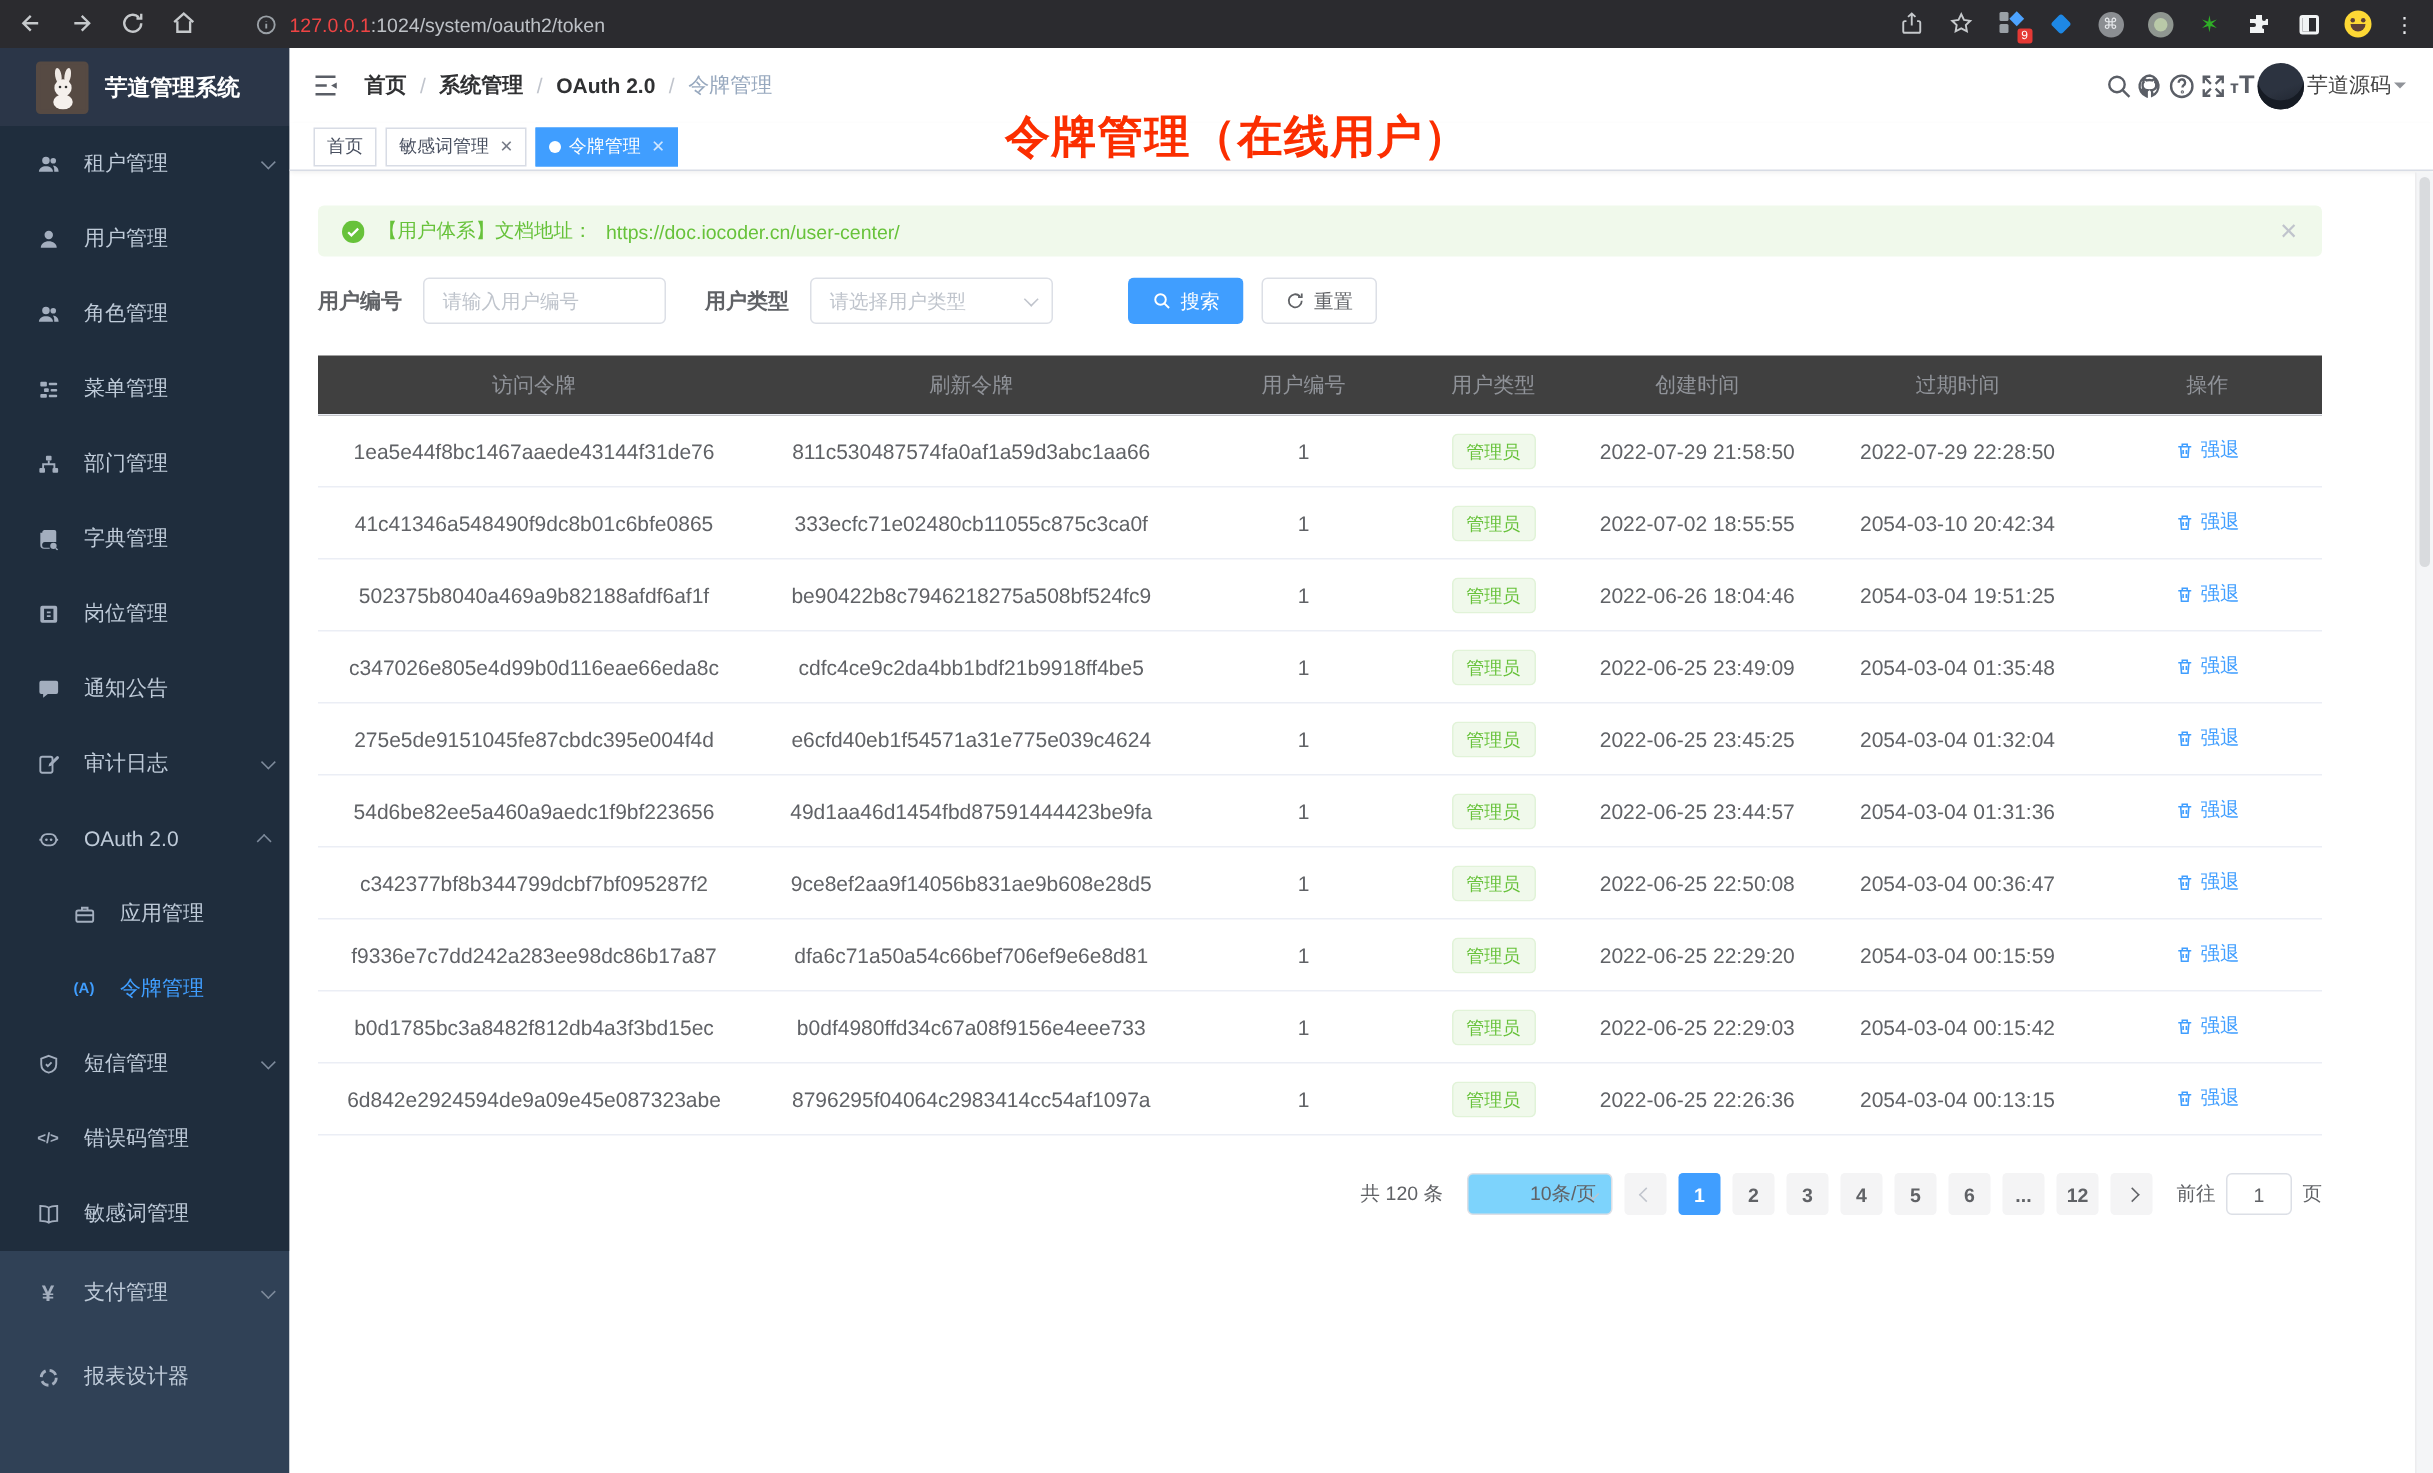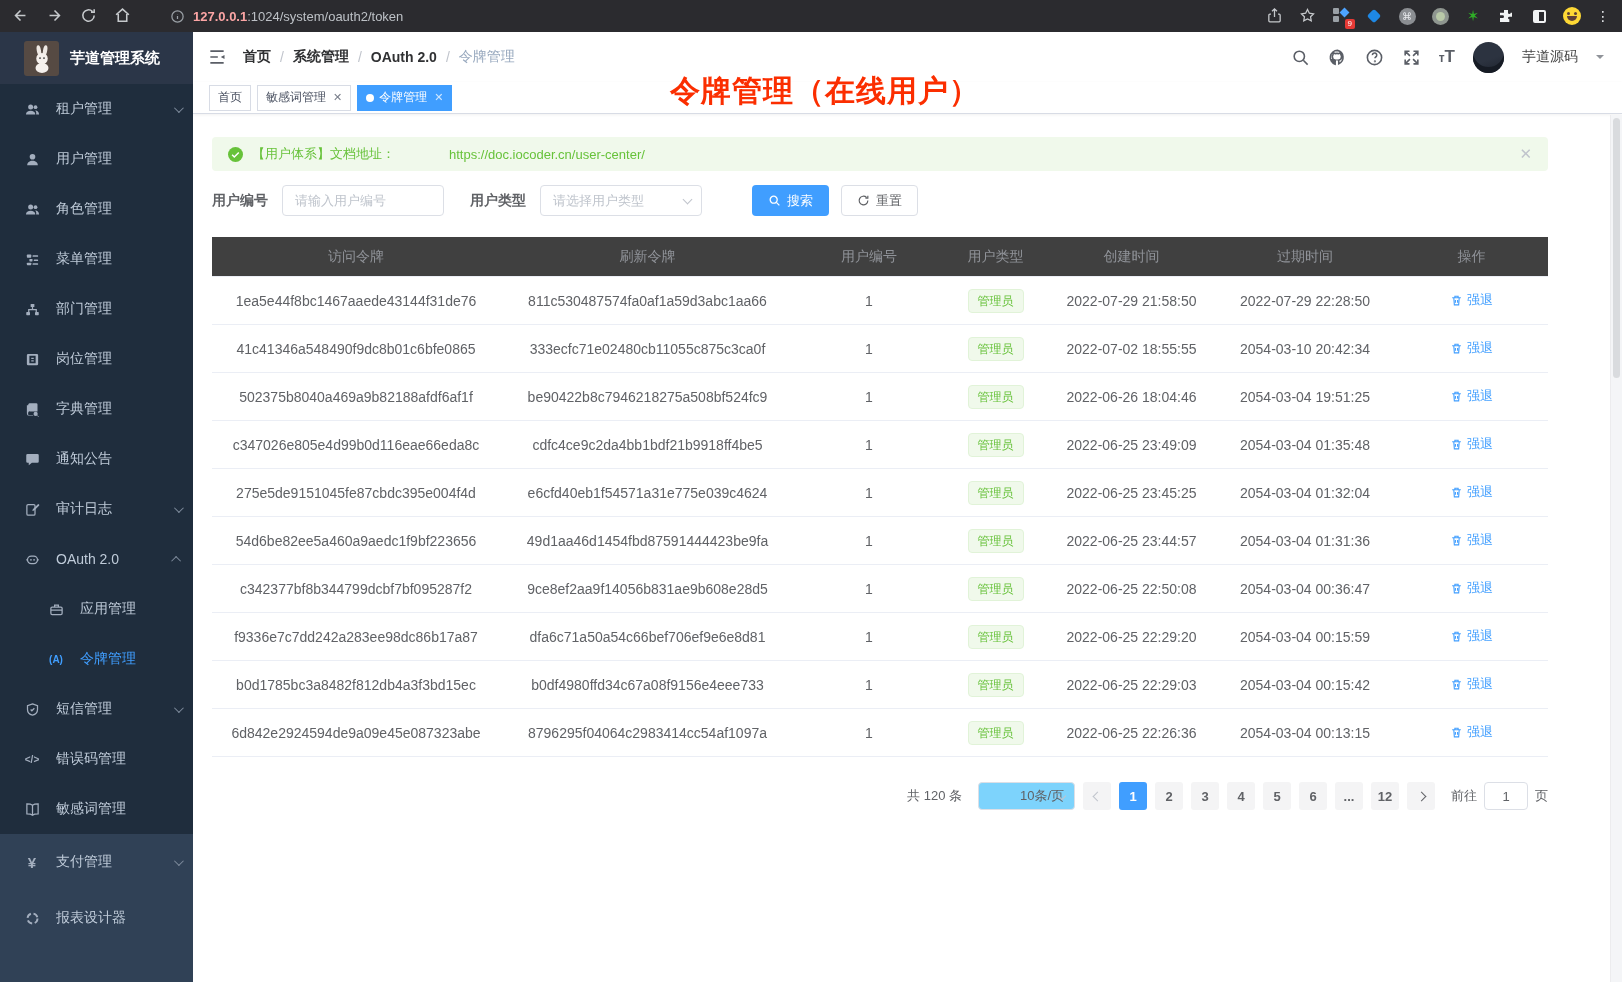--- a/index.html
+++ b/index.html
@@ -7,21 +7,21 @@
     font-family:"Liberation Sans","DejaVu Sans",sans-serif; }
   svg { display:block; }
 
   
   .browser { height:32px; background:#2b2b2f; display:flex; align-items:center; padding:0 12px; color:#bfc3c7; }
   .b-ic { width:18px; height:18px; margin-right:16px; color:#c6c9cc; cursor:pointer; }
   .b-ic svg { width:17px; height:17px; }
   .url-wrap { display:flex; align-items:center; margin-left:22px; gap:8px; flex:1; min-width:0; }
   .info-ic { width:15px; height:15px; color:#9aa0a6; }
   .url { font-size:13px; color:#e8eaed; white-space:nowrap; }
-  .url .host { font-weight:700; color:#fca5a5; }
+  .url .host { font-weight:400; color:#ef4444; }
   .url .rest { color:#bdc1c6; }
   .b-right { display:flex; align-items:center; gap:15px; margin-left:auto; }
   .ext { position:relative; width:18px; height:18px; display:flex; align-items:center; justify-content:center; font-size:13px; cursor:pointer; }
   .badge { position:absolute; right:-5px; bottom:-4px; background:#e53935; color:#fff; font-size:8px; padding:1px 3px; border-radius:2px; line-height:1; }
   .sq1,.sq2 { position:absolute; width:6px; height:6px; background:#9aa0a6; border-radius:1px; }
   .sq1{ left:1px; top:1px; } .sq2{ left:1px; top:9px; }
   .diam { position:absolute; right:2px; top:2px; width:7px; height:7px; background:#4da3ff; transform:rotate(45deg); }
   .gem { width:10px; height:10px; background:#1e88e5; transform:rotate(45deg); border-radius:2px; }
   .circ-gray { width:17px; height:17px; border-radius:50%; background:#8b8e92; color:#e8eaed; font-size:10px; display:flex; align-items:center; justify-content:center; }
   .circ-dot { width:17px; height:17px; border-radius:50%; background:#8f9690; display:flex; align-items:center; justify-content:center; }
@@ -55,21 +55,21 @@
 
   .main { flex:1; display:flex; flex-direction:column; background:#fff; position:relative; }
 
   
   .navbar { height:50px; display:flex; align-items:center; padding:0 18px 0 14px; }
   .hamburger { width:20px; height:20px; color:#5a5e66; margin-right:16px; cursor:pointer; }
   .breadcrumb { display:flex; align-items:center; gap:9px; font-size:14px; }
   .bc-item { color:#303133; font-weight:700; cursor:pointer; }
   .bc-sep { color:#c0c4cc; }
   .bc-last { color:#97a8be; font-weight:400; cursor:default; }
-  .nav-right { margin-left:auto; display:flex; align-items:center; gap:18px; color:#5a5e66; }
+  .nav-right { margin-left:auto; display:flex; align-items:center; gap:2px; color:#5a5e66; }
   .nav-ic { width:19px; height:19px; cursor:pointer; }
   .nav-ic svg { width:19px; height:19px; }
   .tt { font-size:17px; font-weight:700; cursor:pointer; }
   .tt small { font-size:12px; font-weight:700; }
   .avatar { width:31px; height:31px; border-radius:50%; background:linear-gradient(160deg,#2c3340 55%,#1d222c); box-shadow:inset 0 -6px 0 #161b24; cursor:pointer; }
   .uname { font-size:14px; color:#444; cursor:pointer; }
   .caret { width:0; height:0; border:4px solid transparent; border-top-color:#909399; margin-top:4px; }
 
   
   .tags { height:32px; display:flex; align-items:center; padding:0 16px; gap:6px; border-bottom:1px solid #d8dce5; box-shadow:0 1px 3px rgba(0,0,0,.06); }
@@ -77,21 +77,21 @@
   .tag-item.active { background:#409eff; border-color:#409eff; color:#fff; }
   .tag-dot { width:8px; height:8px; border-radius:50%; background:#fff; }
   .tag-close { font-size:11px; opacity:.75; margin-left:2px; }
 
   .annotation { position:absolute; left:477px; top:39px; font-size:30px; font-weight:600; color:#fb2e00; letter-spacing:1px; z-index:5; white-space:nowrap; }
 
   
   .content { padding:23px 0 0 19px; width:1374px; }
   .alert { width:1336px; height:34px; background:#f0f9eb; border-radius:4px; display:flex; align-items:center; padding:0 16px; gap:9px; font-size:13px; color:#67c23a; }
   .alert svg { width:15px; height:15px; flex-shrink:0; }
-  .alert-link { color:#67c23a; text-decoration:none; cursor:pointer;margin-left:45px; }
+  .alert-link { color:#67c23a; text-decoration:none; cursor:pointer; }
   .alert-close { margin-left:auto; color:#c0c4cc; font-size:15px; cursor:pointer; }
 
   .search-row { margin-top:14px; display:flex; align-items:center; font-size:14px; color:#606266; }
   .f-label { font-weight:700; margin-right:14px; white-space:nowrap; }
   .f-group { display:flex; align-items:center; margin-right:26px; }
   .f-input { width:162px; height:31px; border:1px solid #dcdfe6; border-radius:4px; padding:0 12px; font-size:13px; color:#606266; outline:none; background:#fff; font-family:inherit; }
   .f-input::placeholder { color:#bfc4cc; }
   .sel-wrap { position:relative; }
   .sel-wrap .chev2 { position:absolute; right:11px; top:11px; width:7px; height:7px; border:solid #c0c4cc; border-width:0 1.5px 1.5px 0; transform:rotate(45deg); pointer-events:none; }
   .btn { height:31px; border-radius:4px; font-size:13px; display:inline-flex; align-items:center; gap:6px; padding:0 15px; cursor:pointer; border:1px solid transparent; font-family:inherit; }
@@ -275,34 +275,34 @@
                 <rect x="2" y="16" width="6" height="5" rx="1"></rect>
                 <rect x="16" y="16" width="6" height="5" rx="1"></rect>
                 <path d="M11 8h2v3h6v5h-2v-3H7v3H5v-5h6z"></path>
               </svg>
             </span>
             <span class="s-label">部门管理</span>
           </div>
           <div class="side-item">
             <span class="s-icon">
               <svg viewBox="0 0 24 24" fill="currentColor">
-                <path d="M5 3h14a2 2 0 0 1 2 2v14a2 2 0 0 1-2 2H5a2 2 0 0 1-2-2V5a2 2 0 0 1 2-2zm2 3v12h10V6zm3 3h4v2h-4zm0 4h4v2h-4z"></path>
-              </svg>
-            </span>
-            <span class="s-label">岗位管理</span>
-          </div>
-          <div class="side-item">
-            <span class="s-icon">
-              <svg viewBox="0 0 24 24" fill="currentColor">
                 <path d="M7 2h11a2 2 0 0 1 2 2v11H8a3 3 0 0 0-3 2V5a3 3 0 0 1 2-3zM5 19a2 2 0 0 0 2 2h6v1H7a4 4 0 0 1-4-4V5h2z"></path>
                 <circle cx="17" cy="19" r="3.4"></circle>
                 <path d="M19.5 21.5l2 2" stroke="currentColor" stroke-width="1.6"></path>
               </svg>
             </span>
             <span class="s-label">字典管理</span>
+          </div>
+          <div class="side-item">
+            <span class="s-icon">
+              <svg viewBox="0 0 24 24" fill="currentColor">
+                <path d="M5 3h14a2 2 0 0 1 2 2v14a2 2 0 0 1-2 2H5a2 2 0 0 1-2-2V5a2 2 0 0 1 2-2zm2 3v12h10V6zm3 3h4v2h-4zm0 4h4v2h-4z"></path>
+              </svg>
+            </span>
+            <span class="s-label">岗位管理</span>
           </div>
           <div class="side-item">
             <span class="s-icon">
               <svg viewBox="0 0 24 24" fill="currentColor">
                 <path d="M4 3h16a2 2 0 0 1 2 2v10a2 2 0 0 1-2 2h-9l-5 4v-4H4a2 2 0 0 1-2-2V5a2 2 0 0 1 2-2zm3 5.5h2v2H7zm4 0h2v2h-2zm4 0h2v2h-2z"></path>
               </svg>
             </span>
             <span class="s-label">通知公告</span>
           </div>
           <div class="side-item">

